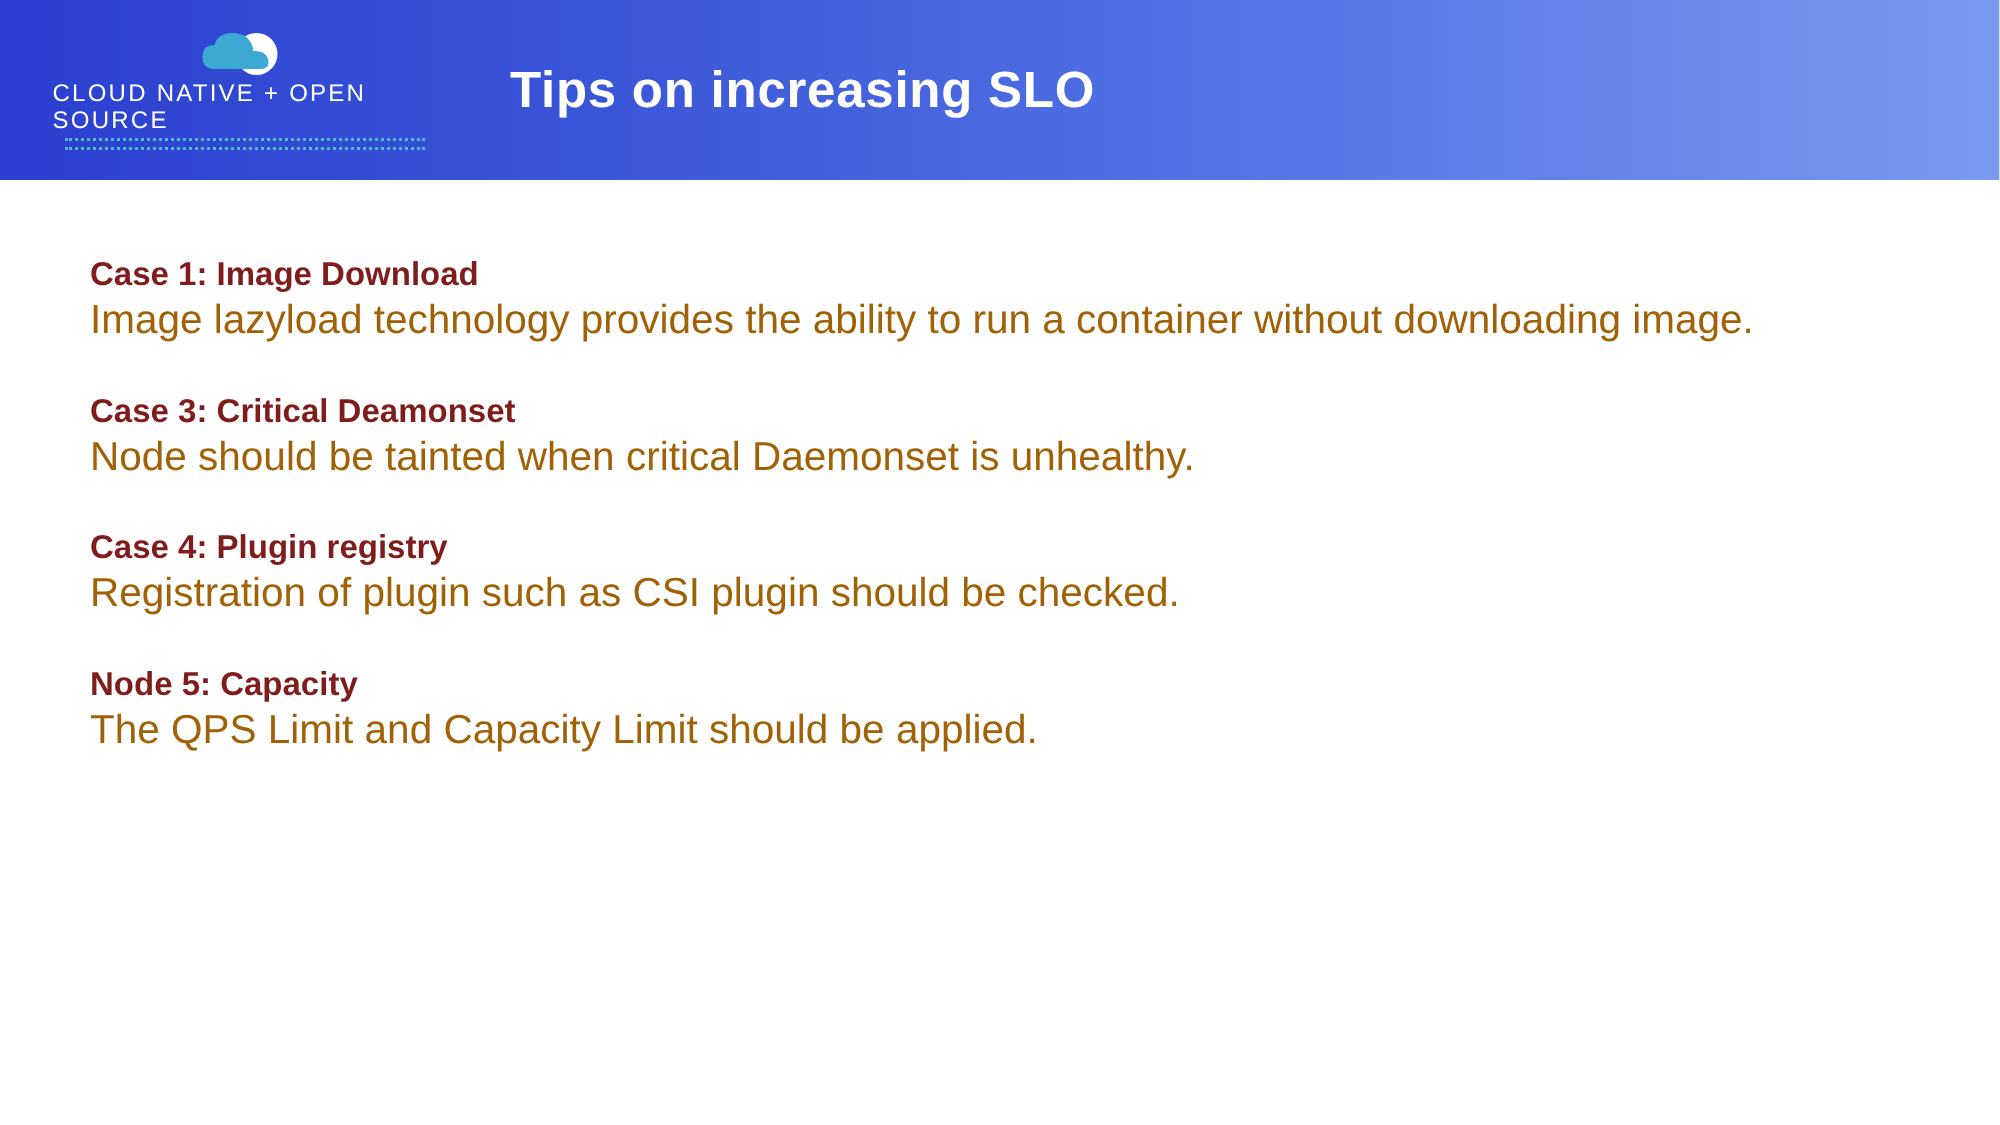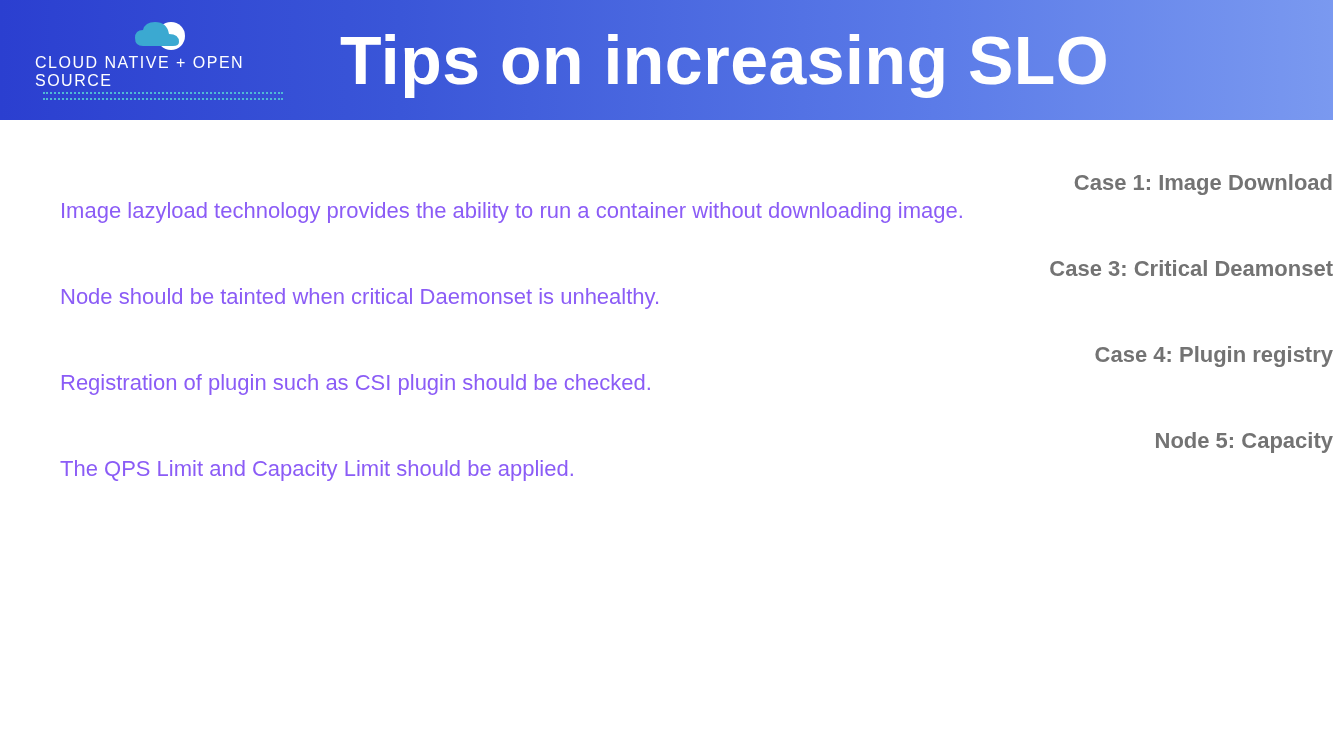--- a/index.html
+++ b/index.html
@@ -63,42 +63,41 @@
       margin: 2px 0;
     }
     .logo-line2 {
       color: #4fb9d6;
       font-family: "Brush Script MT", cursive;
       font-size: 22px;
       font-style: italic;
     }
     .title {
       color: white;
-      font-size: 68px;
+      font-size: 34px;
       font-weight: 700;
       margin-left: 50px;
       letter-spacing: 0.5px;
     }
     .content {
       padding: 50px 0 0 60px;
     }
     .case-block {
       margin-bottom: 32px;
     }
     .case-heading {
       font-size: 22px;
       font-weight: 700;
-      color: #737373;
+      color: #7f1d1d;
       margin-bottom: 2px;
-      text-align: right;
     }
     .case-body {
-      font-size: 22px;
+      font-size: 27px;
       font-weight: 400;
-      color: #8b5cf6;
+      color: #a16207;
     }
   </style>
 </head>
 <body>
 
 <div class="header">
   <div class="logo-block">
     <div class="cloud-icon">
       <div class="cloud-back"></div>
       <div class="cloud-front">

